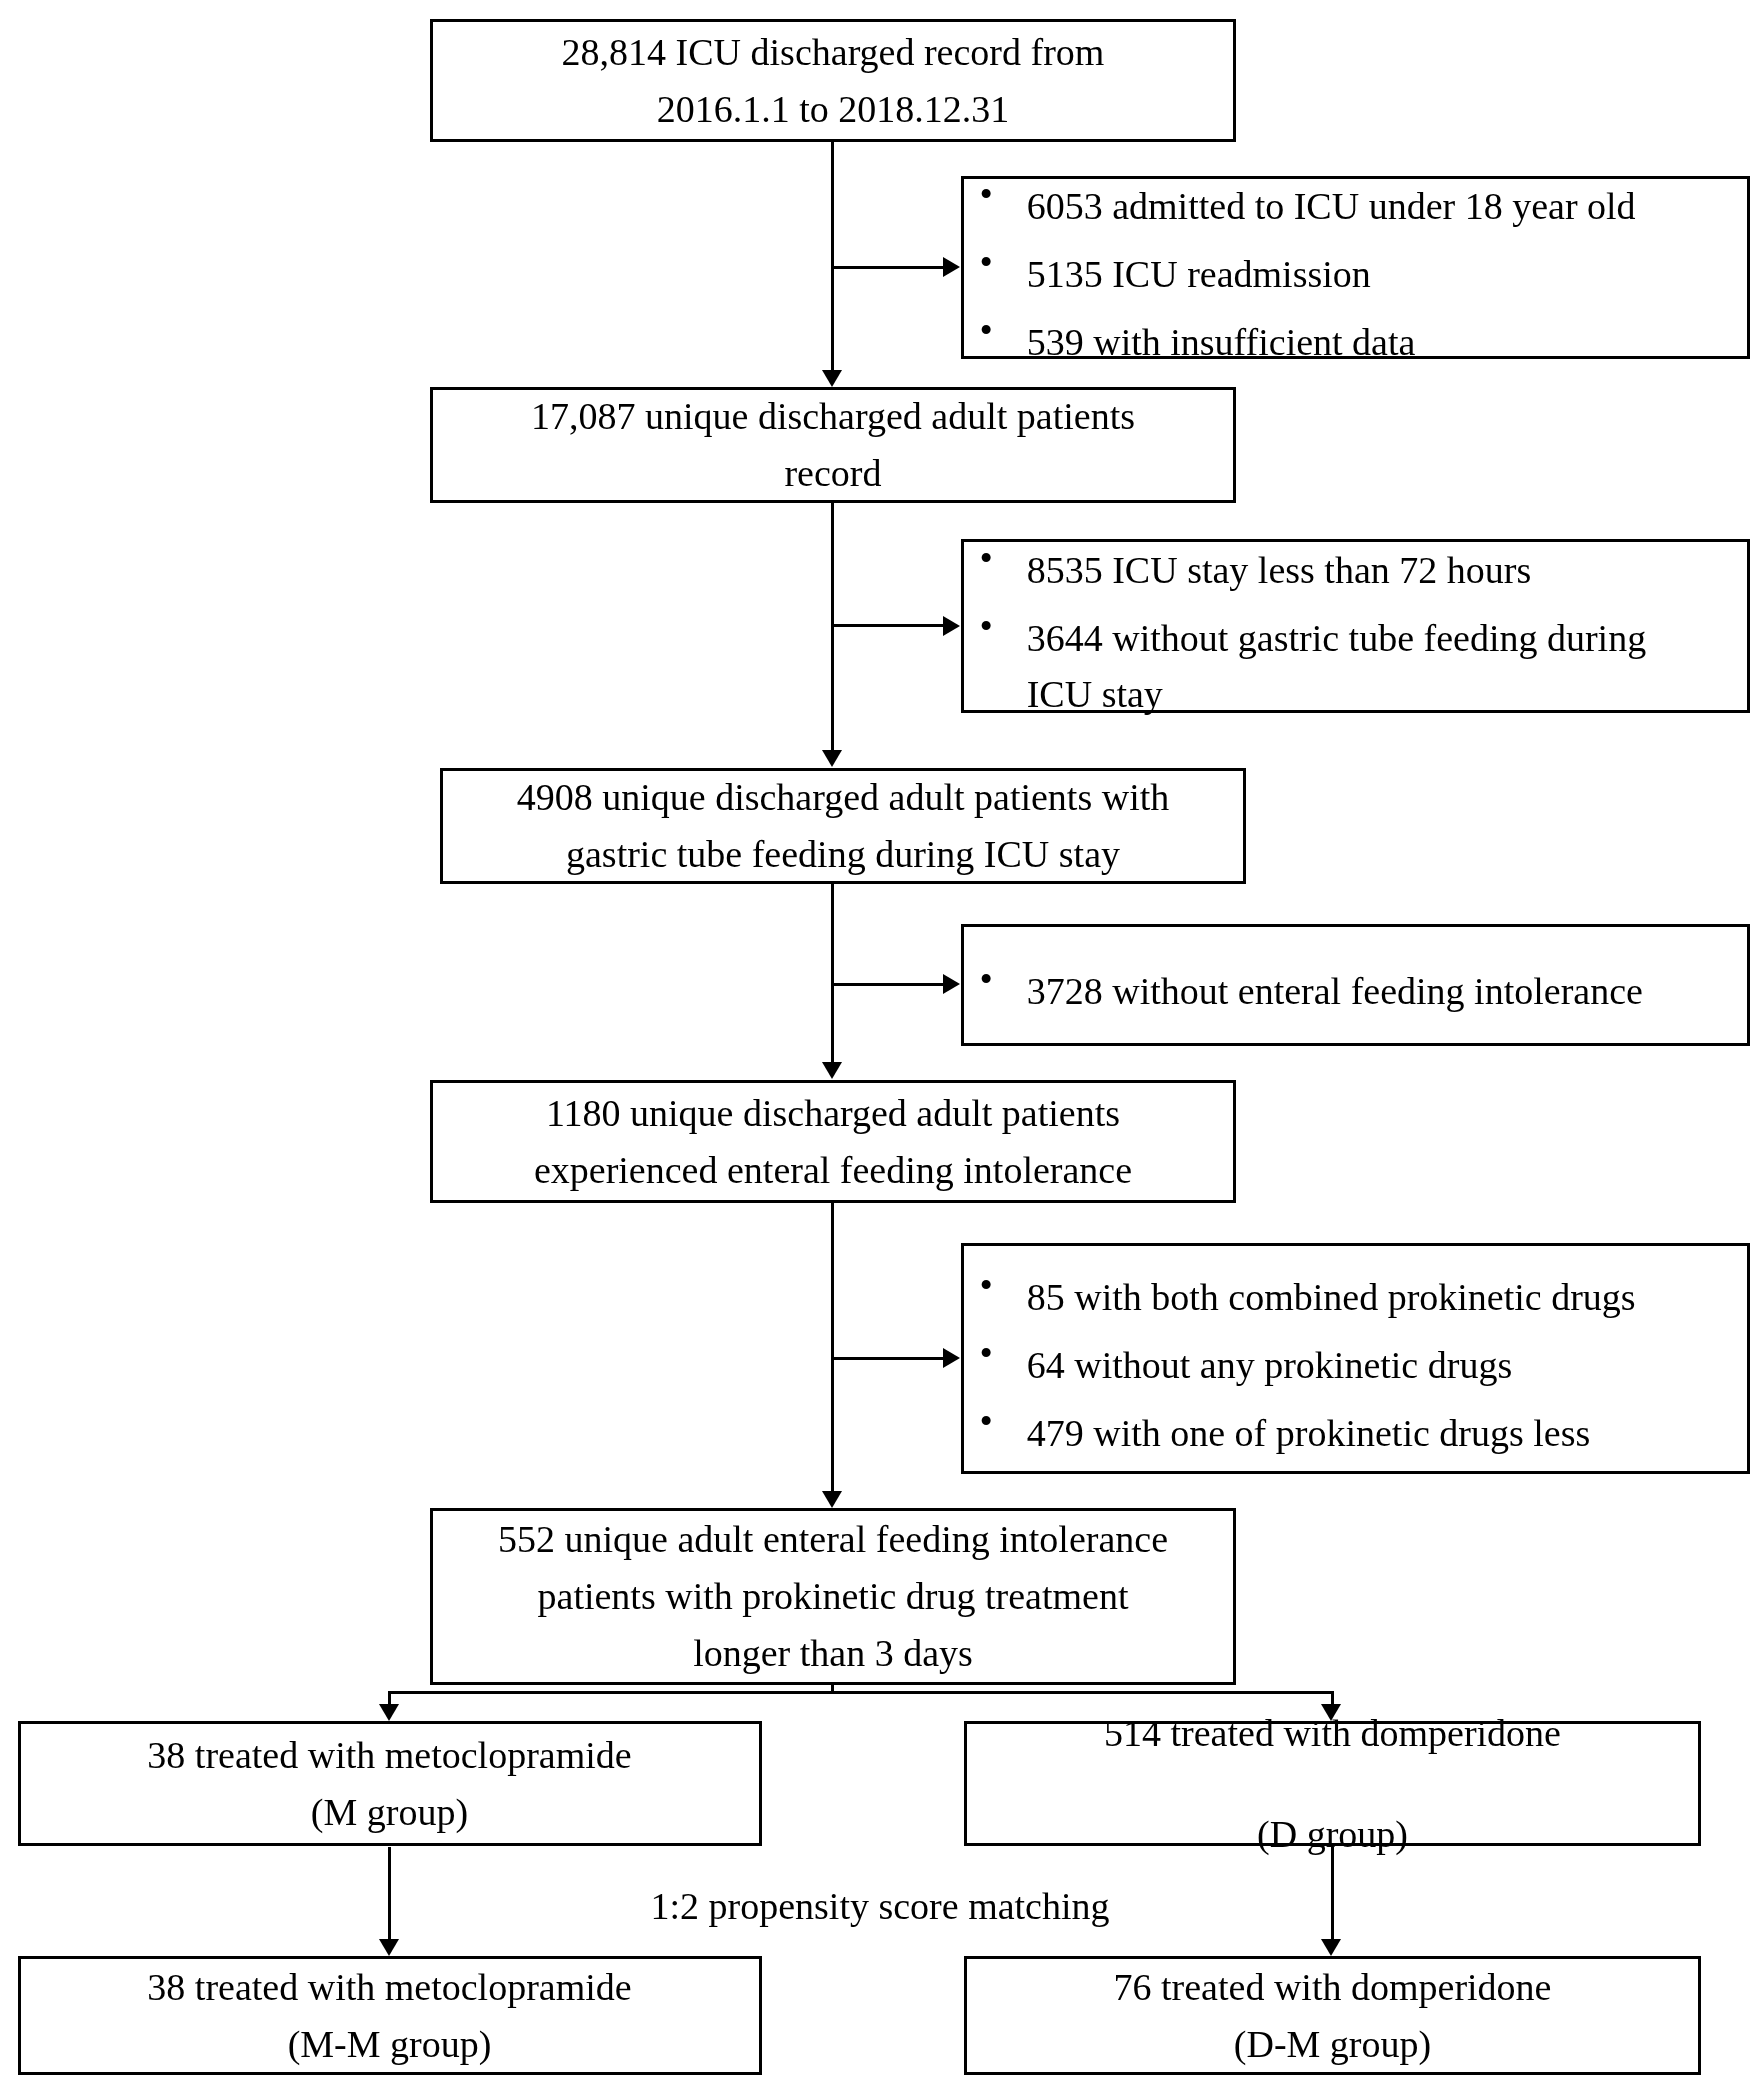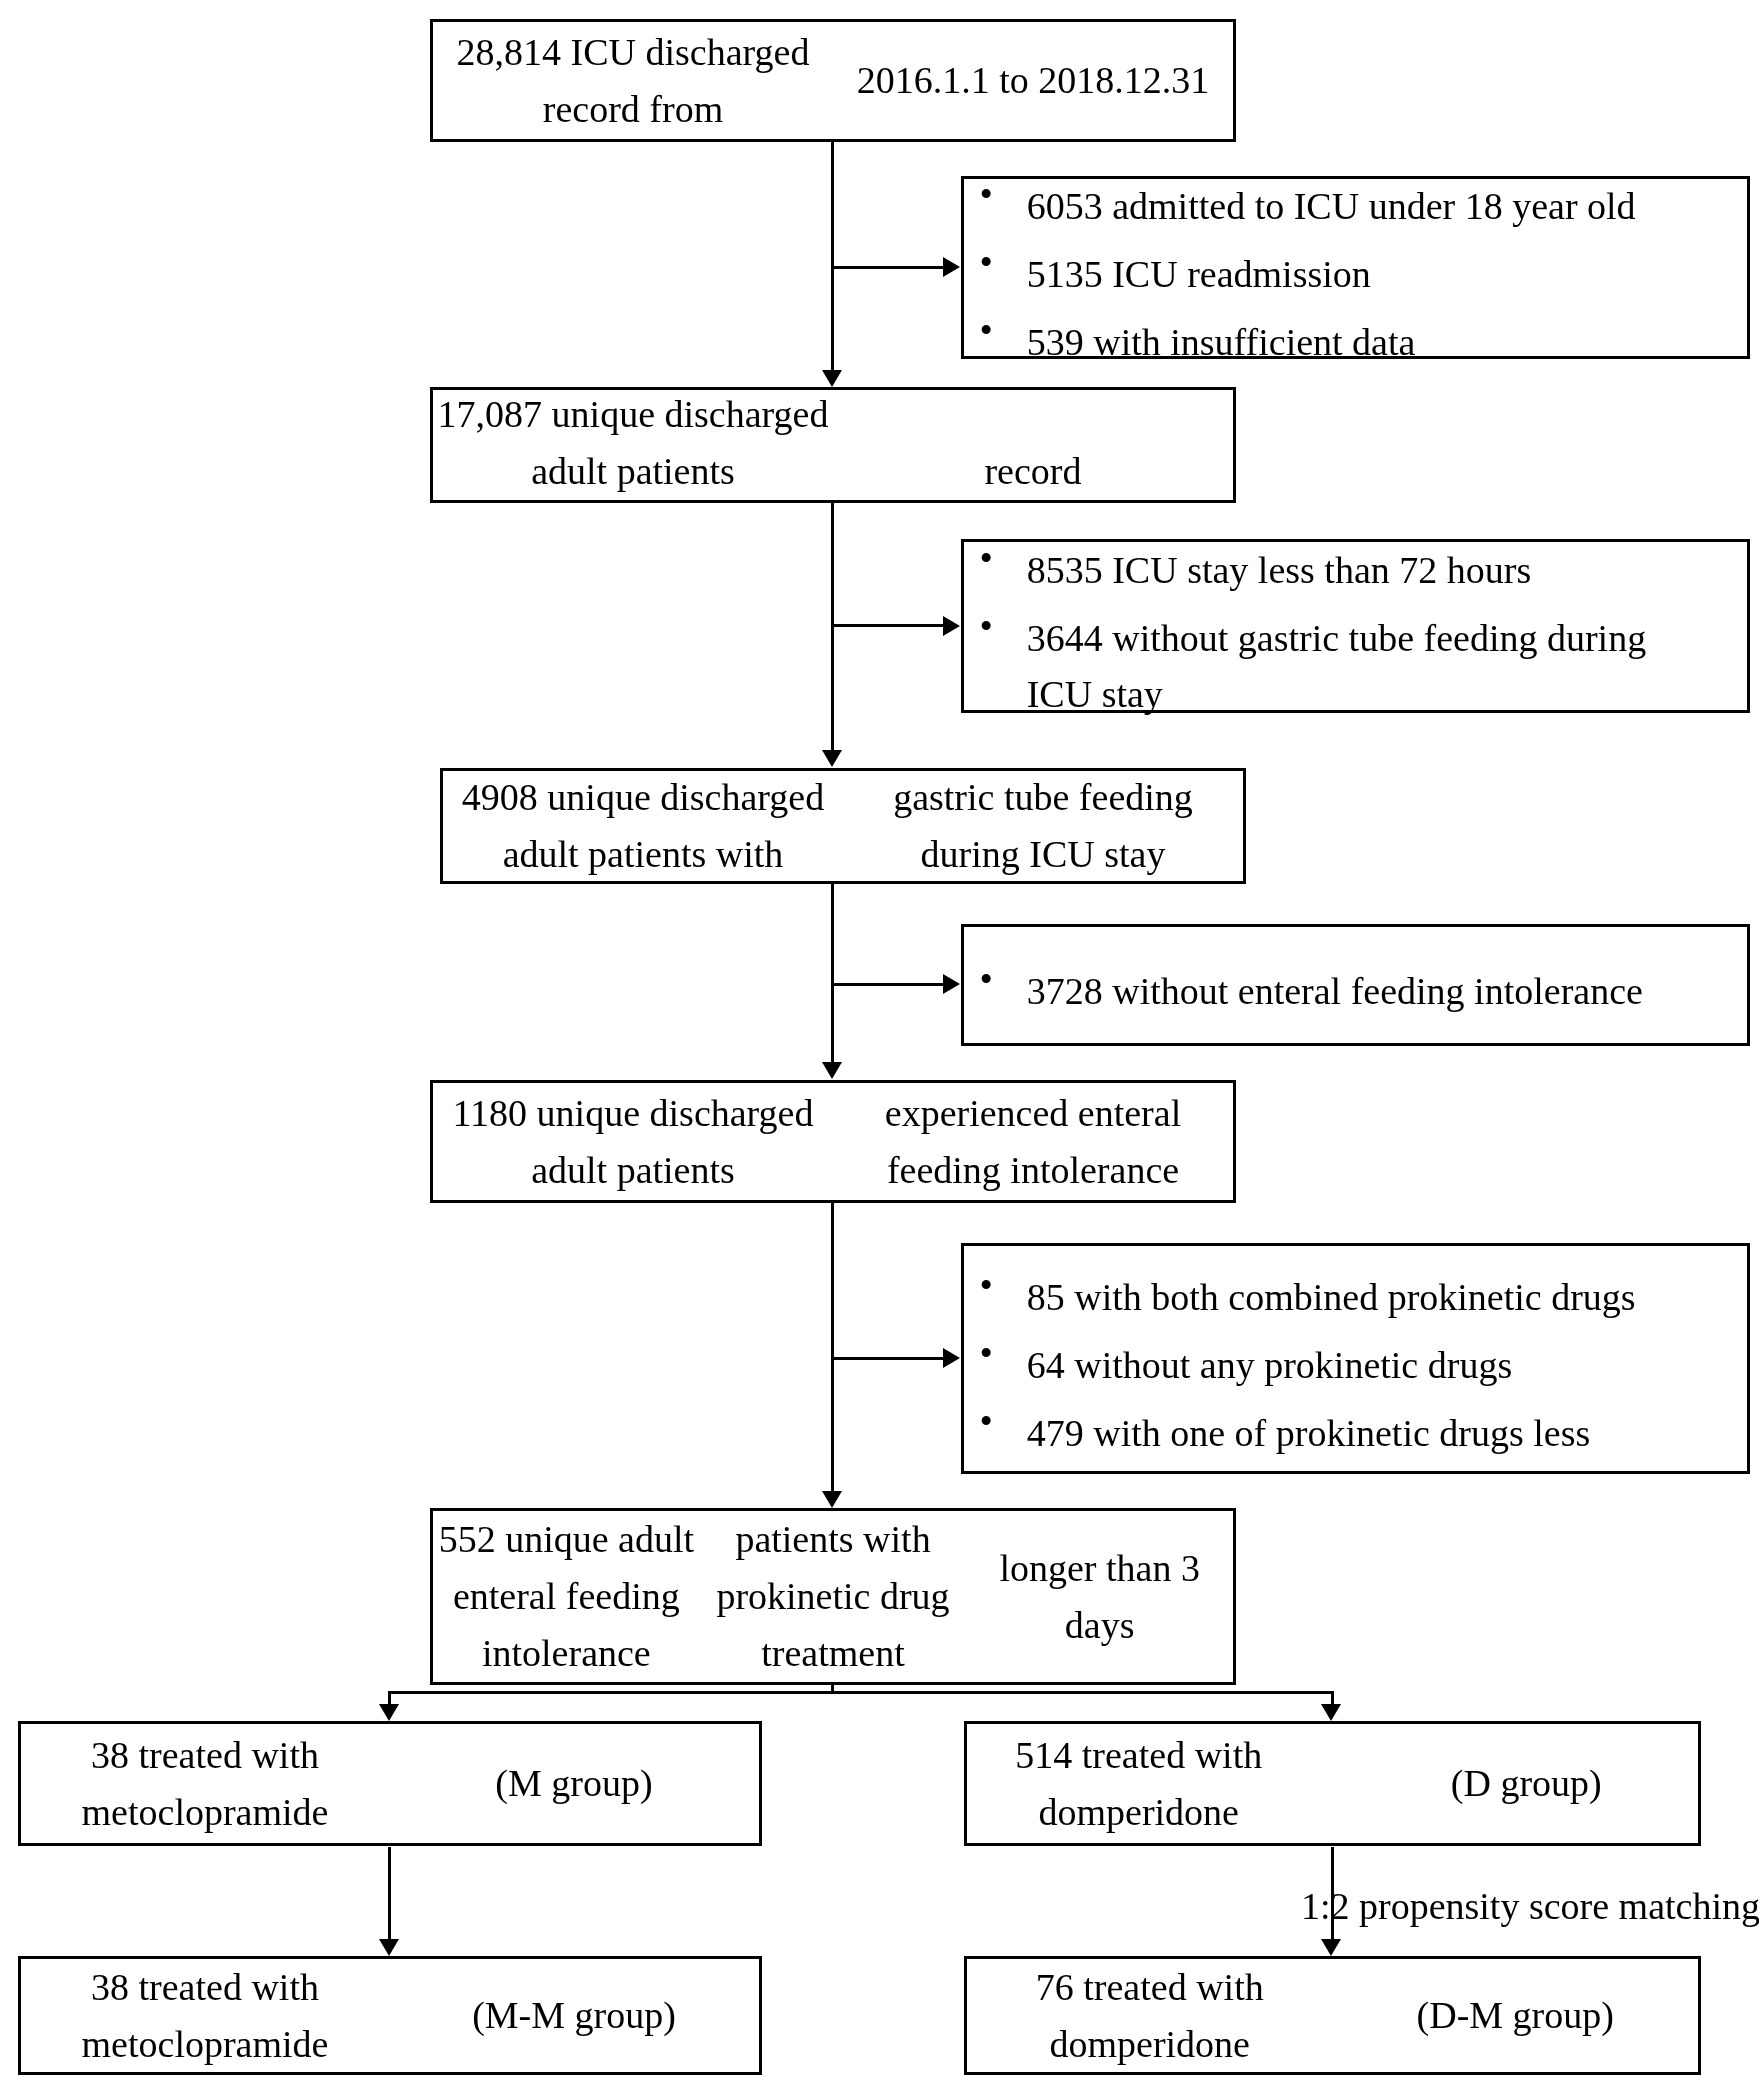--- a/index.html
+++ b/index.html
@@ -16,21 +16,21 @@
     color: #000000;
     overflow: hidden;
   }
   
   .box {
     position: absolute;
     box-sizing: border-box;
     border: 3.3px solid #000000;
     background: #ffffff;
     display: flex;
-    flex-direction: row;
+    flex-direction: column;
     justify-content: center;
     align-items: center;
     text-align: center;
     font-size: 38px;
     line-height: 57px;
   }
   .box .line { width: 100%; }
   .excl {
     position: absolute;
     box-sizing: border-box;
@@ -64,21 +64,21 @@
   .arrow-right {
     position: absolute; width: 0; height: 0;
     border-top: 10.4px solid transparent;
     border-bottom: 10.4px solid transparent;
     border-left: 17.5px solid #000000;
   }
   
   .free-label {
     position: absolute;
     left: 0; right: 0;
-    text-align: right;
+    text-align: center;
     font-size: 38px;
     line-height: 55px;
   }
 
   
   #b1 { left: 430px;  top: 19px;   width: 806px; height: 123px; }
   #e1 { left: 961px; top: 176px;  width: 789px; height: 183px; }
   #b2 { left: 430px;  top: 387px;  width: 806px; height: 116px; align-items: flex-end; }
   #e2 { left: 961px; top: 539px;  width: 789px; height: 174px; }
   #b3 { left: 440px;  top: 768px; width: 806px; height: 116px; }

